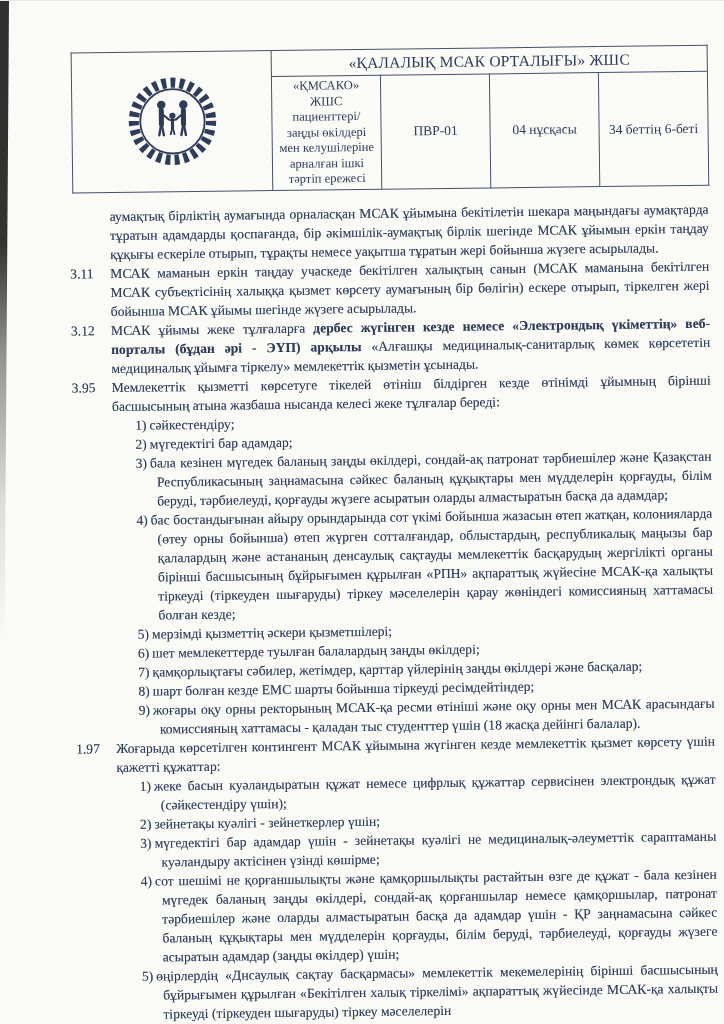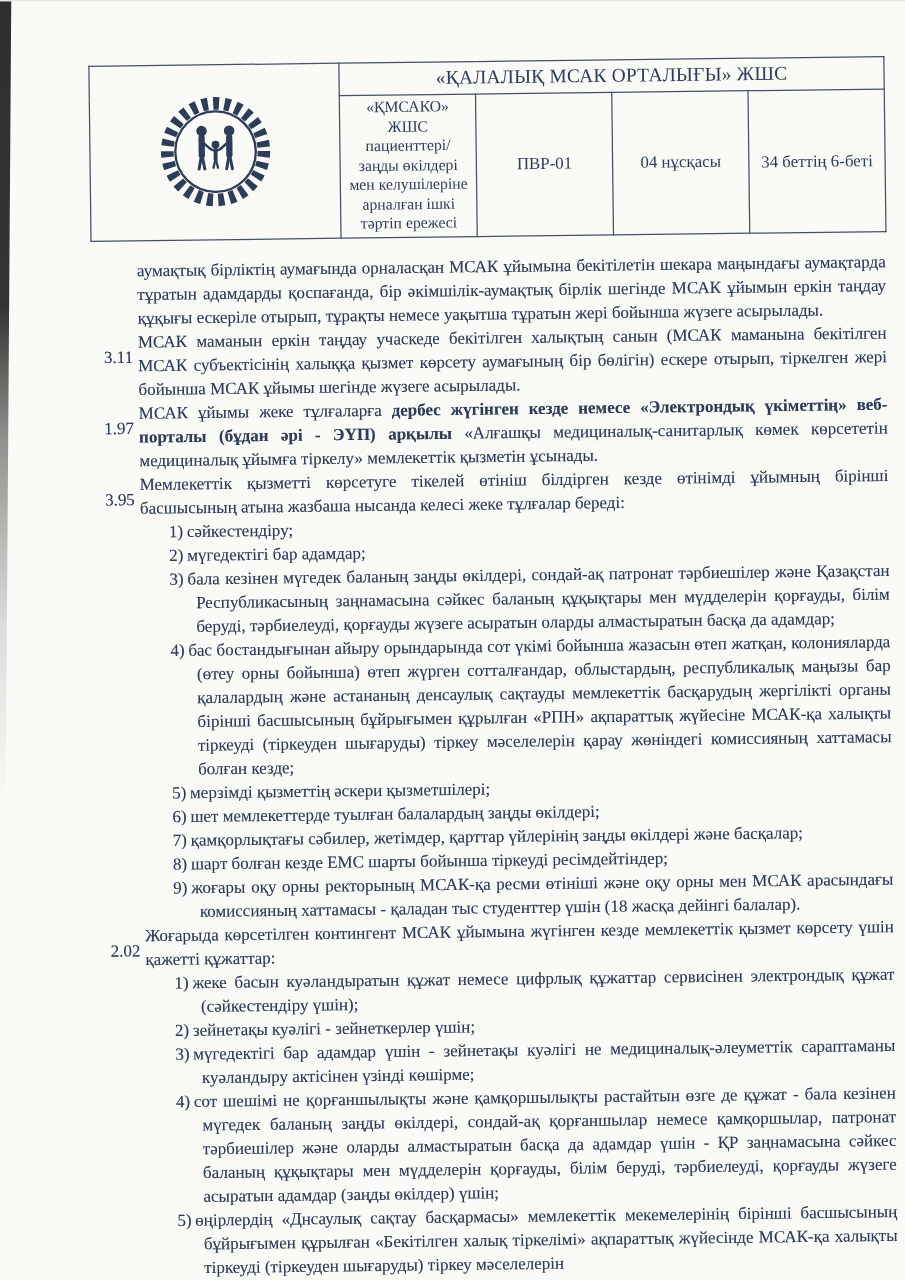--- a/index.html
+++ b/index.html
@@ -63,23 +63,23 @@
     font-size: 13.6px;
     line-height: 19px;
     text-align: justify;
     text-shadow: 0 0 0.5px rgba(46,60,88,0.45);
   }
   .paragraph { text-align: justify; }
   .section { position: relative; text-align: justify; }
   .section > .num {
     position: absolute;
     left: -40px;
-    top: 12px;
+    top: 0;
     width: 36px;
-    text-align: right;
+    text-align: left;
   }
   .list-item {
     padding-left: 44px;
     text-indent: -21px;
     text-align: justify;
   }
   .list-item > .num { padding-right: 3px; }
   .b { font-weight: bold; }
 </style>
 </head>
@@ -125,32 +125,32 @@
         <td class="code-cell">ПВР-01</td>
         <td class="version-cell">04 нұсқасы</td>
         <td class="pages-cell">34 беттің 6-беті</td>
       </tr>
     </tbody>
       </table>
 
     <div class="doc-body">
         <div class="paragraph"><span>аумақтық бірліктің аумағында орналасқан МСАК ұйымына бекітілетін шекара маңындағы аумақтарда тұратын адамдарды қоспағанда, бір әкімшілік-аумақтық бірлік шегінде МСАК ұйымын еркін таңдау құқығы ескеріле отырып, тұрақты немесе уақытша тұратын жері бойынша жүзеге асырылады.</span></div>
         <div class="section"><span class="num">3.11</span><span>МСАК маманын еркін таңдау учаскеде бекітілген халықтың санын (МСАК маманына бекітілген МСАК субъектісінің халыққа қызмет көрсету аумағының бір бөлігін) ескере отырып, тіркелген жері бойынша МСАК ұйымы шегінде жүзеге асырылады.</span></div>
-        <div class="section"><span class="num">1.97</span><span>МСАК ұйымы жеке тұлғаларға </span><span class="b">дербес жүгінген кезде немесе «Электрондық үкіметтің» веб-порталы (бұдан әрі - ЭҮП) арқылы</span><span> «Алғашқы медициналық-санитарлық көмек көрсететін медициналық ұйымға тіркелу» мемлекеттік қызметін ұсынады.</span></div>
+        <div class="section"><span class="num">3.12</span><span>МСАК ұйымы жеке тұлғаларға </span><span class="b">дербес жүгінген кезде немесе «Электрондық үкіметтің» веб-порталы (бұдан әрі - ЭҮП) арқылы</span><span> «Алғашқы медициналық-санитарлық көмек көрсететін медициналық ұйымға тіркелу» мемлекеттік қызметін ұсынады.</span></div>
         <div class="section"><span class="num">3.95</span><span>Мемлекеттік қызметті көрсетуге тікелей өтініш білдірген кезде өтінімді ұйымның бірінші басшысының атына жазбаша нысанда келесі жеке тұлғалар береді:</span></div>
         <div class="list-item"><span class="num">1)</span><span>сәйкестендіру;</span></div>
         <div class="list-item"><span class="num">2)</span><span>мүгедектігі бар адамдар;</span></div>
         <div class="list-item"><span class="num">3)</span><span>бала кезінен мүгедек баланың заңды өкілдері, сондай-ақ патронат тәрбиешілер және Қазақстан Республикасының заңнамасына сәйкес баланың құқықтары мен мүдделерін қорғауды, білім беруді, тәрбиелеуді, қорғауды жүзеге асыратын оларды алмастыратын басқа да адамдар;</span></div>
         <div class="list-item"><span class="num">4)</span><span>бас бостандығынан айыру орындарында сот үкімі бойынша жазасын өтеп жатқан, колонияларда (өтеу орны бойынша) өтеп жүрген сотталғандар, облыстардың, республикалық маңызы бар қалалардың және астананың денсаулық сақтауды мемлекеттік басқарудың жергілікті органы бірінші басшысының бұйрығымен құрылған «РПН» ақпараттық жүйесіне МСАК-қа халықты тіркеуді (тіркеуден шығаруды) тіркеу мәселелерін қарау жөніндегі комиссияның хаттамасы болған кезде;</span></div>
         <div class="list-item"><span class="num">5)</span><span>мерзімді қызметтің әскери қызметшілері;</span></div>
         <div class="list-item"><span class="num">6)</span><span>шет мемлекеттерде туылған балалардың заңды өкілдері;</span></div>
         <div class="list-item"><span class="num">7)</span><span>қамқорлықтағы сәбилер, жетімдер, қарттар үйлерінің заңды өкілдері және басқалар;</span></div>
         <div class="list-item"><span class="num">8)</span><span>шарт болған кезде ЕМС шарты бойынша тіркеуді ресімдейтіндер;</span></div>
         <div class="list-item"><span class="num">9)</span><span>жоғары оқу орны ректорының МСАК-қа ресми өтініші және оқу орны мен МСАК арасындағы комиссияның хаттамасы - қаладан тыс студенттер үшін (18 жасқа дейінгі балалар).</span></div>
-        <div class="section"><span class="num">2.02</span><span>Жоғарыда көрсетілген контингент МСАК ұйымына жүгінген кезде мемлекеттік қызмет көрсету үшін қажетті құжаттар:</span></div>
+        <div class="section"><span class="num">1.97</span><span>Жоғарыда көрсетілген контингент МСАК ұйымына жүгінген кезде мемлекеттік қызмет көрсету үшін қажетті құжаттар:</span></div>
         <div class="list-item"><span class="num">1)</span><span>жеке басын куәландыратын құжат немесе цифрлық құжаттар сервисінен электрондық құжат (сәйкестендіру үшін);</span></div>
         <div class="list-item"><span class="num">2)</span><span>зейнетақы куәлігі - зейнеткерлер үшін;</span></div>
         <div class="list-item"><span class="num">3)</span><span>мүгедектігі бар адамдар үшін - зейнетақы куәлігі не медициналық-әлеуметтік сараптаманы куәландыру актісінен үзінді көшірме;</span></div>
         <div class="list-item"><span class="num">4)</span><span>сот шешімі не қорғаншылықты және қамқоршылықты растайтын өзге де құжат - бала кезінен мүгедек баланың заңды өкілдері, сондай-ақ қорғаншылар немесе қамқоршылар, патронат тәрбиешілер және оларды алмастыратын басқа да адамдар үшін - ҚР заңнамасына сәйкес баланың құқықтары мен мүдделерін қорғауды, білім беруді, тәрбиелеуді, қорғауды жүзеге асыратын адамдар (заңды өкілдер) үшін;</span></div>
         <div class="list-item"><span class="num">5)</span><span>өңірлердің «Днсаулық сақтау басқармасы» мемлекеттік мекемелерінің бірінші басшысының бұйрығымен құрылған «Бекітілген халық тіркелімі» ақпараттық жүйесінде МСАК-қа халықты тіркеуді (тіркеуден шығаруды) тіркеу мәселелерін</span></div>
       </div>
 
   </div>
 </div>
 

